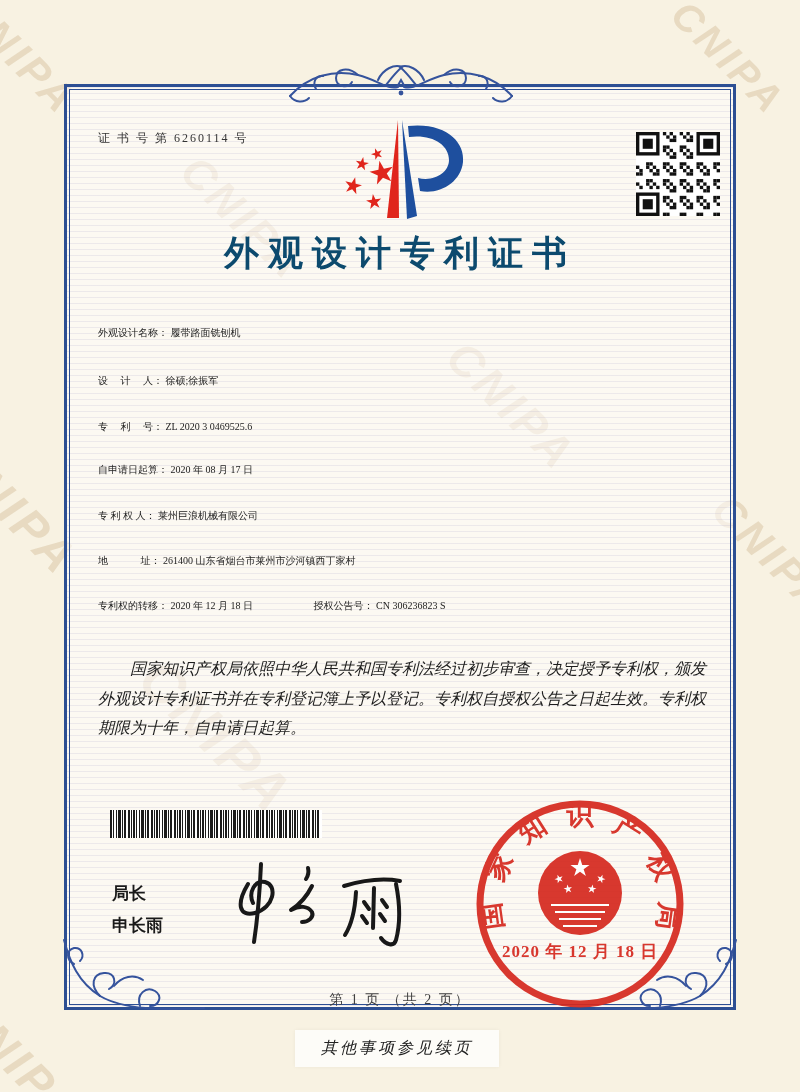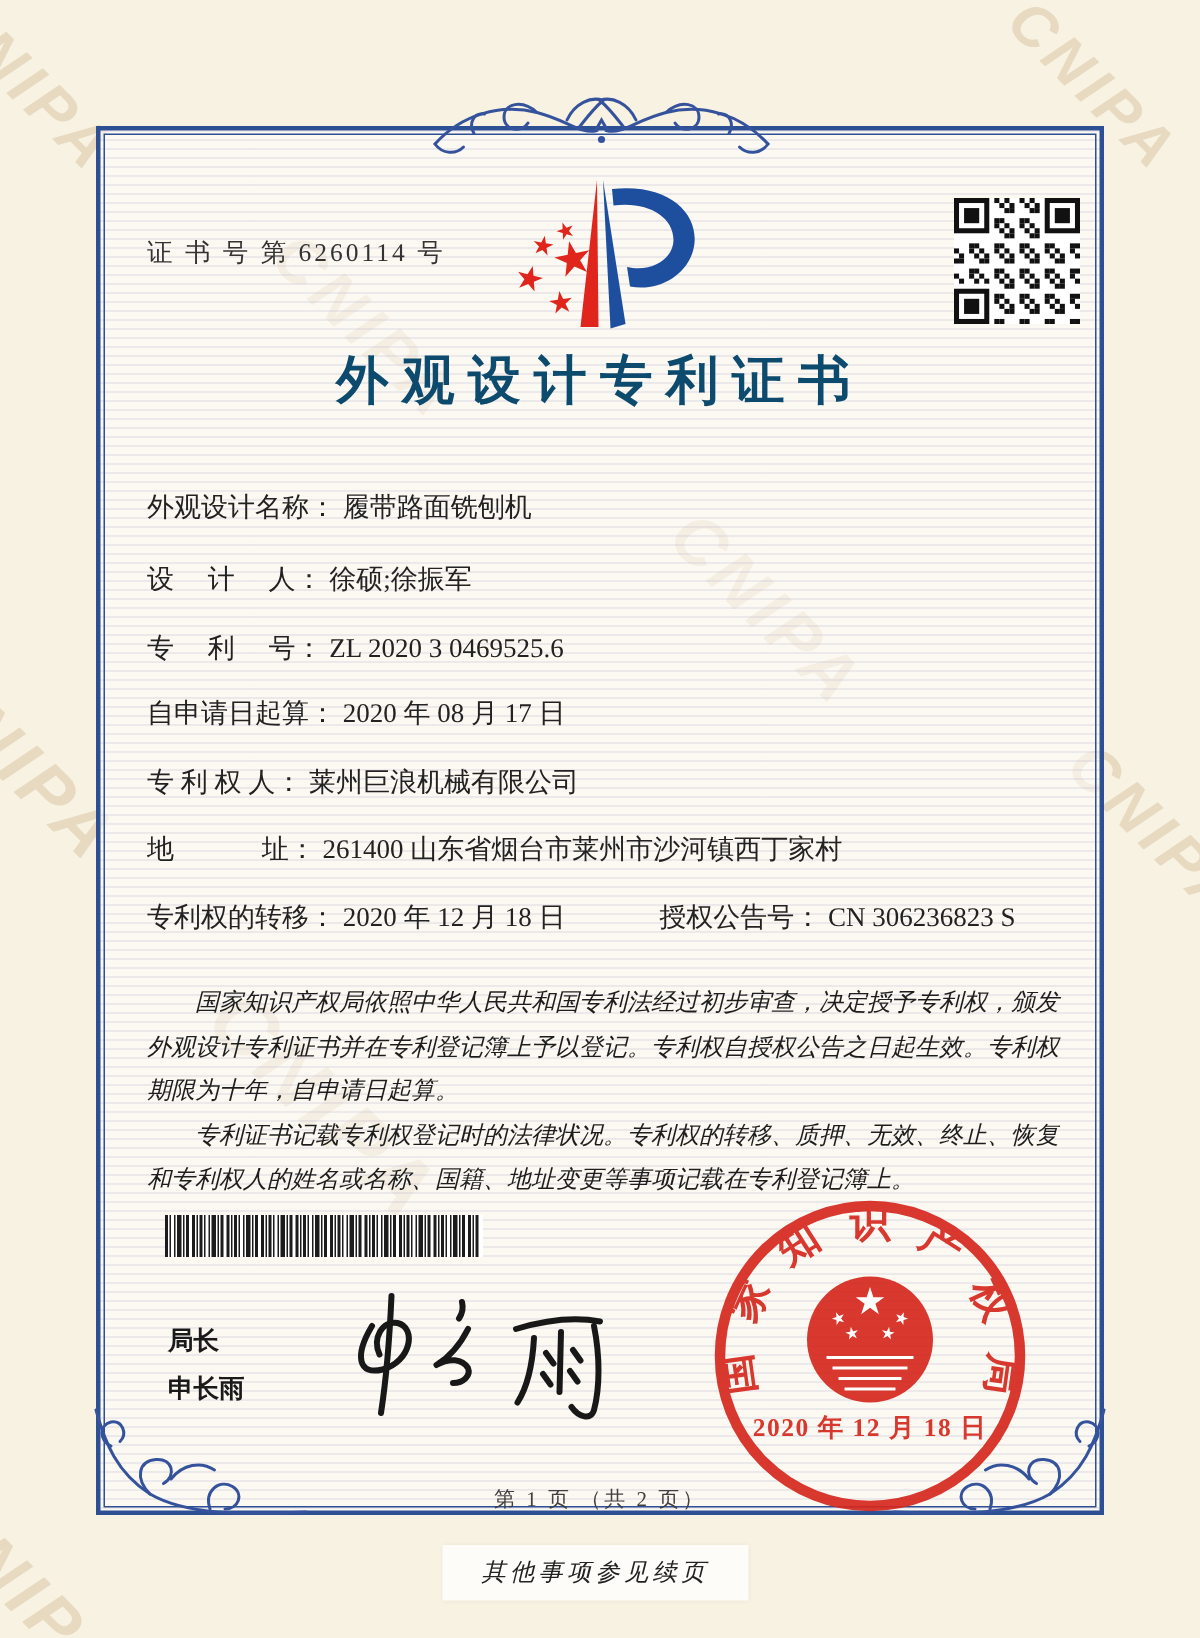--- a/index.html
+++ b/index.html
@@ -26,26 +26,26 @@
       repeating-linear-gradient(180deg, rgba(155,150,195,.16) 0 1px, rgba(255,255,255,0) 1px 6px),
       rgba(255,255,255,.55);
     z-index:1;
   }
   .frame-inner {
     position:absolute; inset:2px; border:1px solid #2d4f93;
   }
   .orn { position:absolute; z-index:2; pointer-events:none; }
   
   .abs { position:absolute; z-index:3; }
-  .cert-no { left:98px; top:130px; font-size:17px; letter-spacing:2px; color:#333;margin-top:27px; }
+  .cert-no { left:98px; top:130px; font-size:12px; letter-spacing:2px; color:#333; }
   .title {
     left:0; right:0; top:230px; text-align:center;
     font-size:35px; font-weight:bold; letter-spacing:9px; color:#0c4a6e;
   }
-  .field-row { left:98px; width:620px; font-size:18px; white-space:nowrap; }
+  .field-row { left:98px; width:620px; font-size:10px; white-space:nowrap; }
   .field-label { display:inline-block; color:#222; }
   .field-value { color:#222; }
   .grant-no { margin-left:58px; }
   .paras { left:98px; top:634px; width:614px; font-size:16px; line-height:1.85;
            font-style:italic; color:#1d1d1d;margin-top:20px; }
   .paras p { text-indent:2em; }
   .sig-label { left:112px; font-size:17px; font-weight:bold;
                font-family:Liberation Mono, monospace; color:#1a1a1a; }
   .page-no { left:0; right:0; top:991px; text-align:center; font-size:14px;
              letter-spacing:2px; color:#404040; }
@@ -314,21 +314,20 @@
 </div>
 <div class="abs field-row" style="top:599px">
   <span class="field-label">专利权的转移：</span>
   <span class="field-value">2020 年 12 月 18 日</span>
   <span class="field-label grant-no">授权公告号：</span>
   <span class="field-value">CN 306236823 S</span>
 </div>
 
 <div class="abs paras">
   <p>国家知识产权局依照中华人民共和国专利法经过初步审查，决定授予专利权，颁发外观设计专利证书并在专利登记簿上予以登记。专利权自授权公告之日起生效。专利权期限为十年，自申请日起算。</p>
-  <p>专利证书记载专利权登记时的法律状况。专利权的转移、质押、无效、终止、恢复和专利权人的姓名或名称、国籍、地址变更等事项记载在专利登记簿上。</p>
 </div>
 
 <svg class="graphic" style="left:110px;top:810px" width="212" height="28" viewBox="0 0 212 28">
   <rect x="-3" y="-2" width="218" height="32" fill="#fff"></rect>
   <g class="bars" fill="#1c1c1c">
       <rect x="0" y="0" width="2" height="28"></rect>
       <rect x="3" y="0" width="1" height="28"></rect>
       <rect x="6" y="0" width="1" height="28"></rect>
       <rect x="8" y="0" width="3" height="28"></rect>
       <rect x="12" y="0" width="1" height="28"></rect>

